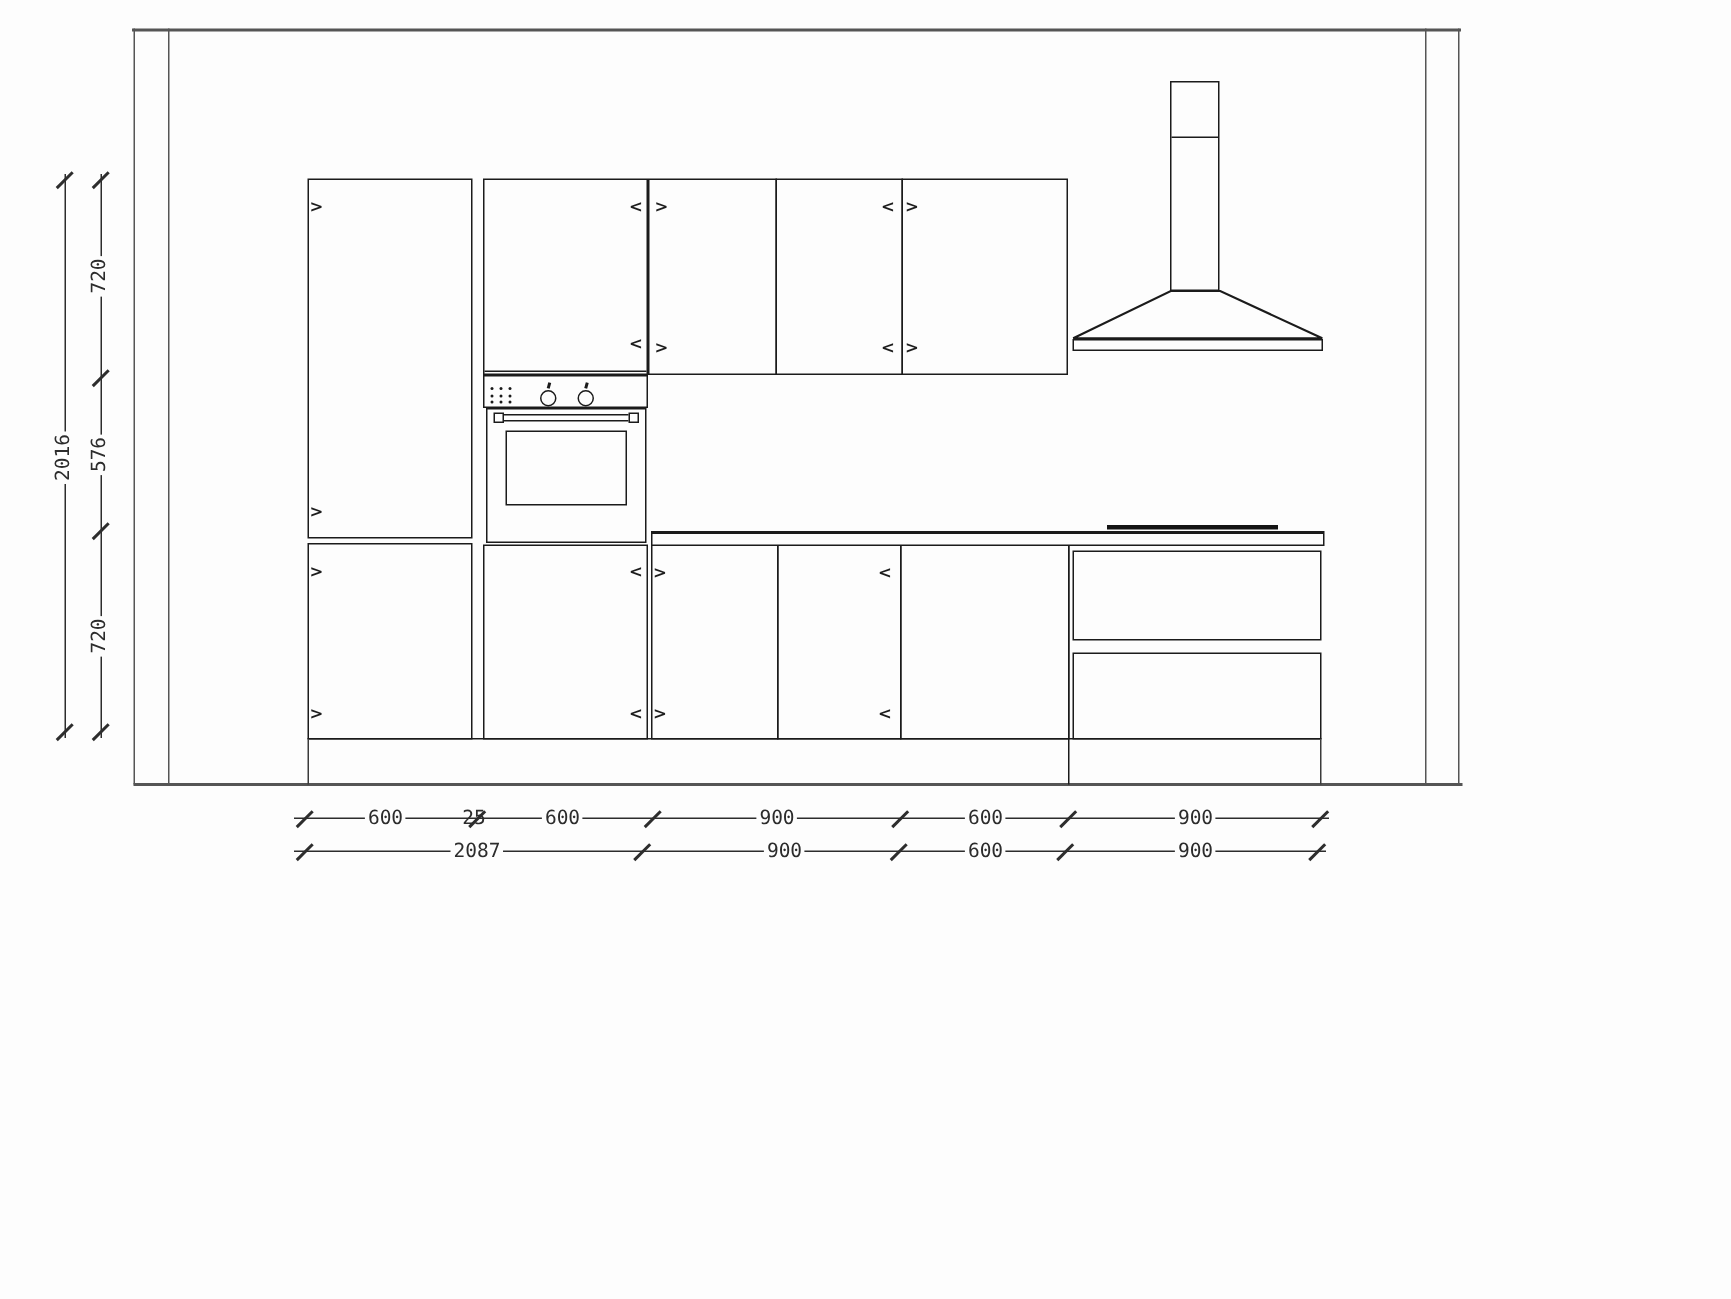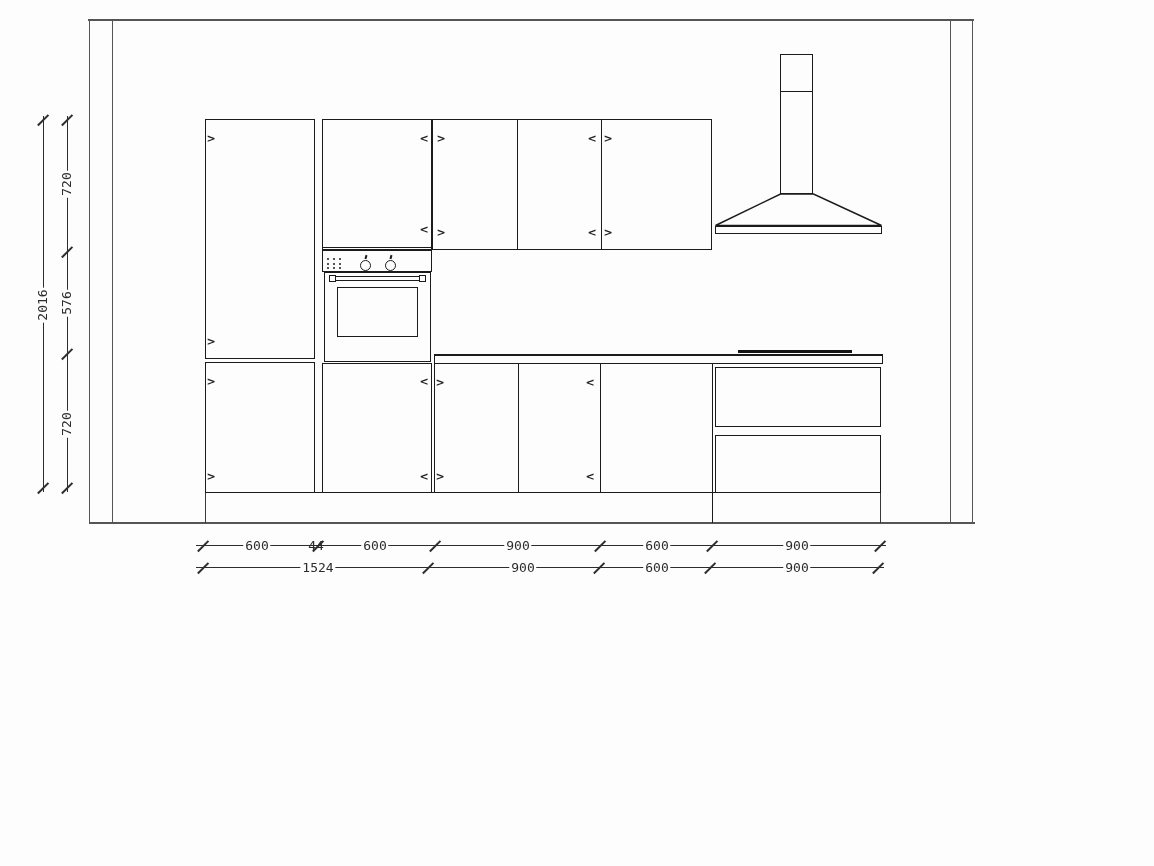--- a/index.html
+++ b/index.html
@@ -119,30 +119,30 @@
   <span class="dimlabel vert" style="left:67px;top:424px;">720</span>
 
   <div class="dln" style="left:196px;top:545.4px;width:690px;height:1.1px;"></div>
   <div class="tick" style="left:203px;top:546px;"></div>
   <div class="tick" style="left:318px;top:546px;"></div>
   <div class="tick" style="left:435px;top:546px;"></div>
   <div class="tick" style="left:600px;top:546px;"></div>
   <div class="tick" style="left:712px;top:546px;"></div>
   <div class="tick" style="left:880px;top:546px;"></div>
   <span class="dimlabel" style="left:257px;top:546px;">600</span>
-  <span class="dimlabel nobg" style="left:316px;top:546px;">44</span>
+  <span class="dimlabel nobg" style="left:316px;top:546px;">25</span>
   <span class="dimlabel" style="left:375px;top:546px;">600</span>
   <span class="dimlabel" style="left:518px;top:546px;">900</span>
   <span class="dimlabel" style="left:657px;top:546px;">600</span>
   <span class="dimlabel" style="left:797px;top:546px;">900</span>
 
   <div class="dln" style="left:196px;top:567.4px;width:688px;height:1.1px;"></div>
   <div class="tick" style="left:203px;top:568px;"></div>
   <div class="tick" style="left:428px;top:568px;"></div>
   <div class="tick" style="left:599px;top:568px;"></div>
   <div class="tick" style="left:710px;top:568px;"></div>
   <div class="tick" style="left:878px;top:568px;"></div>
-  <span class="dimlabel" style="left:318px;top:568px;">1524</span>
+  <span class="dimlabel" style="left:318px;top:568px;">2087</span>
   <span class="dimlabel" style="left:523px;top:568px;">900</span>
   <span class="dimlabel" style="left:657px;top:568px;">600</span>
   <span class="dimlabel" style="left:797px;top:568px;">900</span>
 
 </div>
 
 </body></html>

